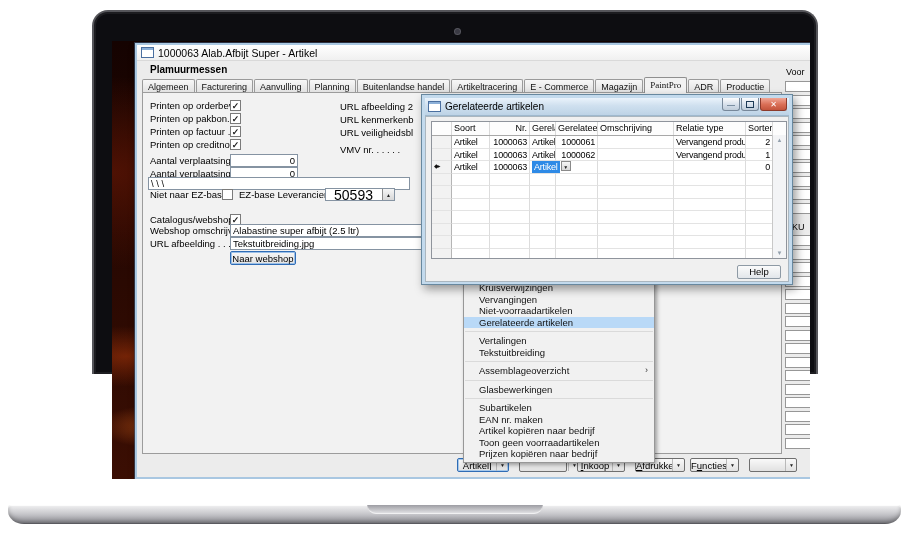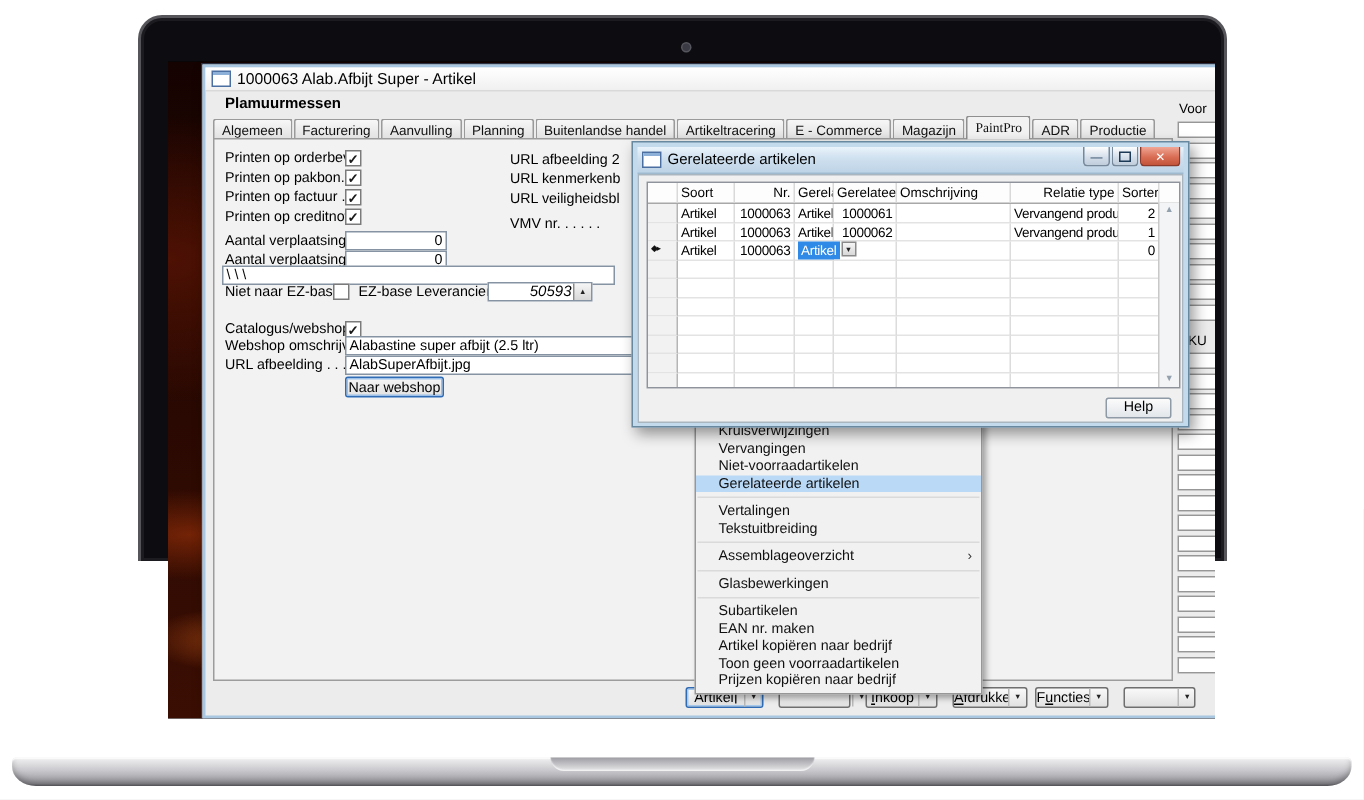--- a/index.html
+++ b/index.html
@@ -68,21 +68,21 @@
   .flabel2{font-size:9.5px;width:86px;flex:none;margin-left:6px;}
   .cb{width:9px;height:9px;flex:none;background:#fff;border:1px solid #7b7b7b;
       display:inline-flex;align-items:center;justify-content:center;
       font-size:9px;font-weight:bold;line-height:8px;color:#1a1a1a;}
   .tin2{display:inline-block;background:#fff;border:1px solid #8593a2;height:11px;
         line-height:11px;padding:0 2px;font-size:9.5px;box-sizing:content-box;
         overflow:hidden;white-space:nowrap;}
   .num{text-align:right;}
   .ezfield{display:inline-flex;width:68px;height:11px;background:#fff;border:1px solid #8593a2;
            align-items:center;}
-  .ezval{flex:1;text-align:right;font-size:10px;padding-right:1px;font-style:italic;}
+  .ezval{flex:1;text-align:center;font-size:14px;padding-right:1px;}
   .lookup{width:11px;height:11px;flex:none;background:linear-gradient(#f6f6f6,#d7d7d7);
           border-left:1px solid #8a8a8a;font-size:5px;display:flex;align-items:center;
           justify-content:center;color:#222;}
   .rlabel{position:absolute;font-size:9.5px;white-space:nowrap;}
   .navbtn{position:absolute;width:66px;height:14px;box-sizing:border-box;
           background:linear-gradient(#f6f6f6,#e2e2e2);border:1px solid #2f6cb5;
           box-shadow:inset 0 0 0 1px #9cc0e8;border-radius:2px;font-size:9.5px;
           display:flex;align-items:center;justify-content:center;}
 
   
@@ -231,21 +231,21 @@
           <div class="frow" style="left:7px;top:120px;">
             <span class="flabel">Catalogus/webshop ar...</span>
             <span class="cb" id="catalogCb">✓</span>
           </div>
           <div class="frow" style="left:7px;top:131px;">
             <span class="flabel">Webshop omschrijving. .</span>
             <span class="tin2" style="width:246px">Alabastine super afbijt (2.5 ltr)</span>
           </div>
           <div class="frow" style="left:7px;top:144px;">
             <span class="flabel">URL afbeelding . . . . .</span>
-            <span class="tin2" style="width:246px">AlabSuperAfbijt.jpg</span>
+            <span class="tin2" style="width:246px">Tekstuitbreiding.jpg</span>
           </div>
           <div class="navbtn" style="left:87px;top:158px">Naar webshop</div>
 
           <span class="rlabel" style="left:197px;top:8px">URL afbeelding 2</span>
           <span class="rlabel" style="left:197px;top:21px">URL kenmerkenb</span>
           <span class="rlabel" style="left:197px;top:34px">URL veiligheidsbl</span>
           <span class="rlabel" style="left:197px;top:51px">VMV nr. . . . . .</span>
         </div>
 
         <div class="strip" id="strip">
@@ -341,21 +341,21 @@
         </div>
         <div class="pbody">
           <div class="gtable">
             <div class="thead" id="thead">
                 <div class="th" style="width: 20px;"></div>
                 <div class="th" style="width: 38px;">Soort</div>
                 <div class="th r" style="width: 40px;">Nr.</div>
                 <div class="th" style="width: 26px;">Gerelate...</div>
                 <div class="th r" style="width: 42px;">Gerelatee...</div>
                 <div class="th" style="width: 76px;">Omschrijving</div>
-                <div class="th" style="width: 72px; text-align: right;">Relatie type</div>
+                <div class="th" style="width: 72px;">Relatie type</div>
                 <div class="th r" style="width: 27px;">Sortering</div>
               </div>
             <div id="tbody">
                 <div class="tr">
                   <div class="td selcol" style="width: 20px;"></div>
                   <div class="td" style="width: 38px;">Artikel</div>
                   <div class="td r" style="width: 40px;">1000063</div>
                   <div class="td" style="width: 26px;">Artikel</div>
                   <div class="td r" style="width: 42px;">1000061</div>
                   <div class="td" style="width: 76px;"></div>

